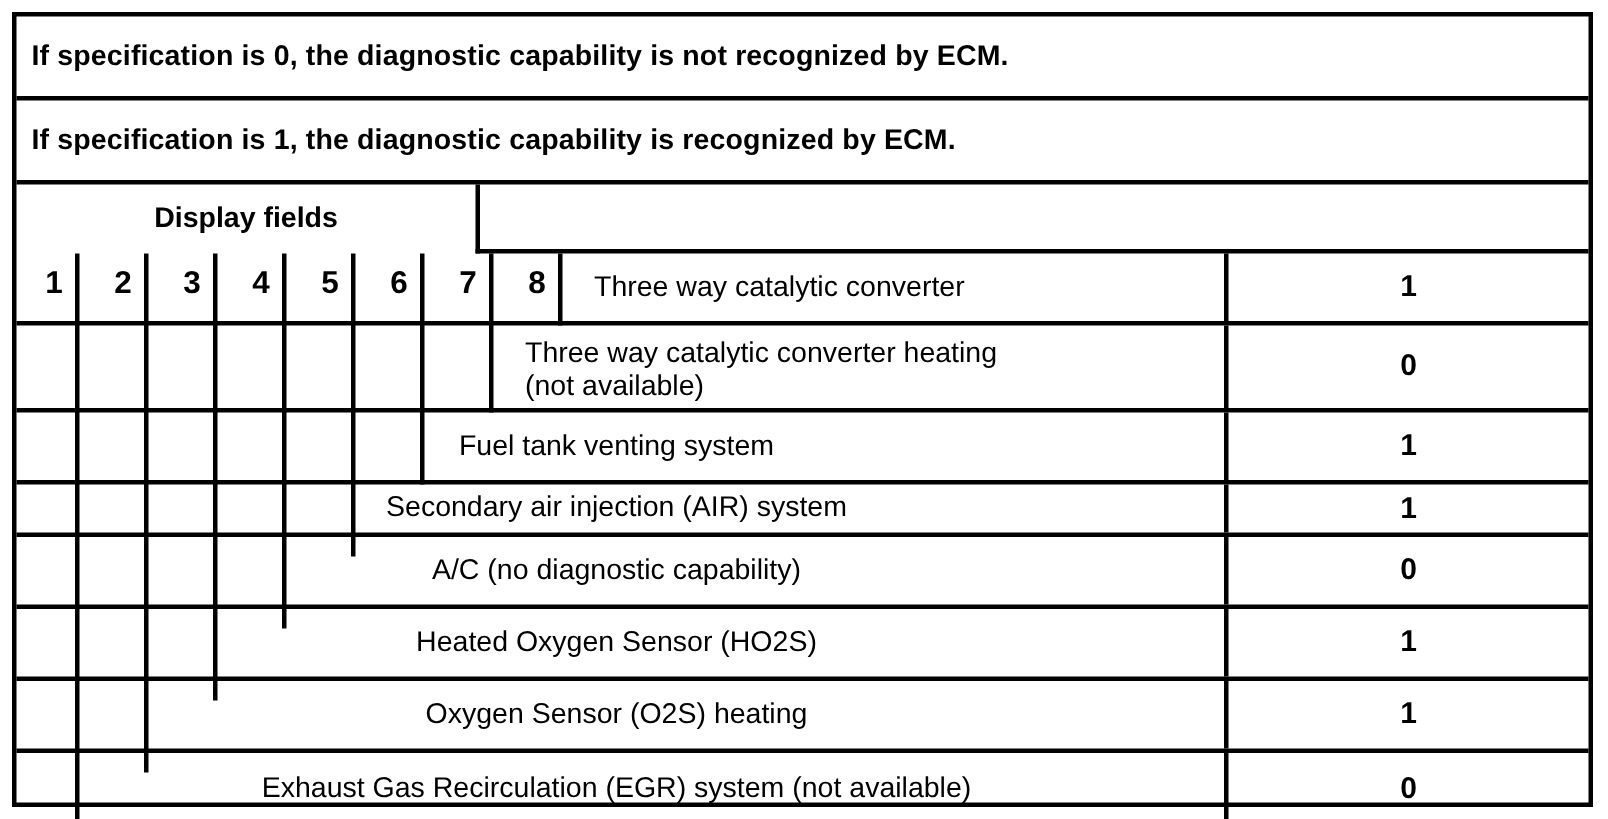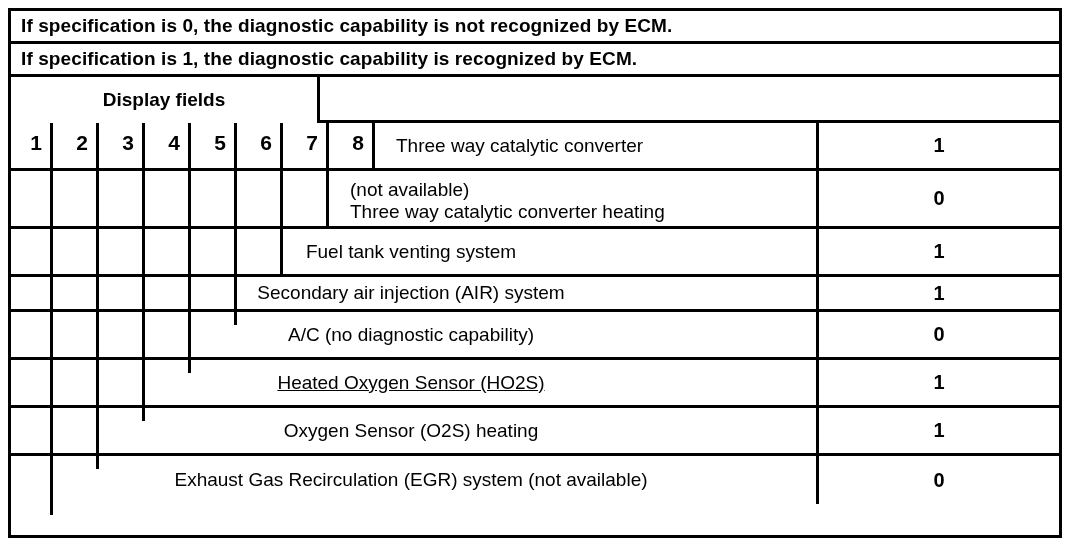--- a/index.html
+++ b/index.html
@@ -23,21 +23,21 @@
     left: 8px;
     top: 8px;
     width: 1054px;
     height: 530px;
     border: 3px solid #000;
     box-sizing: border-box;
     background: #fff;
   }
   
   .note-row {
-    height: 33px;
+    height: 56px;
     display: flex;
     align-items: center;
     border-bottom: 3px solid #000;
     box-sizing: border-box;
     padding-left: 10px;
   }
   .note-row .note-text {
     font-size: 19px;
     font-weight: bold;
     letter-spacing: 0.1px;
@@ -185,22 +185,22 @@
       <div class="data-row" style="height:48px;">
         <div class="row-label">
           <span class="indent-text" style="padding-left:385px;">Three way catalytic converter</span>
         </div>
         <div class="row-spec">1</div>
       </div>
 
       <div class="data-row" style="height:58px;">
         <div class="row-label">
           <span class="indent-text" style="padding-left:339px; display:block; padding-top:8px; height:auto;">
+            <span style="display:block;">Three way catalytic converter heating</span>
             <span style="display:block;">(not available)</span>
-            <span style="display:block;">Three way catalytic converter heating</span>
           </span>
         </div>
         <div class="row-spec">0</div>
       </div>
 
       <div class="data-row" style="height:48px;">
         <div class="row-label">
           <span class="indent-text" style="width:800px; justify-content:center;">Fuel tank venting system</span>
         </div>
         <div class="row-spec">1</div>
@@ -215,21 +215,21 @@
 
       <div class="data-row" style="height:48px;">
         <div class="row-label">
           <span class="indent-text" style="width:800px; justify-content:center;">A/C (no diagnostic capability)</span>
         </div>
         <div class="row-spec">0</div>
       </div>
 
       <div class="data-row" style="height:48px;">
         <div class="row-label">
-          <span class="indent-text" style="width:800px; justify-content:center;text-decoration:underline;">Heated Oxygen Sensor (HO2S)</span>
+          <span class="indent-text" style="width:800px; justify-content:center;">Heated Oxygen Sensor (HO2S)</span>
         </div>
         <div class="row-spec">1</div>
       </div>
 
       <div class="data-row" style="height:48px;">
         <div class="row-label">
           <span class="indent-text" style="width:800px; justify-content:center;">Oxygen Sensor (O2S) heating</span>
         </div>
         <div class="row-spec">1</div>
       </div>

